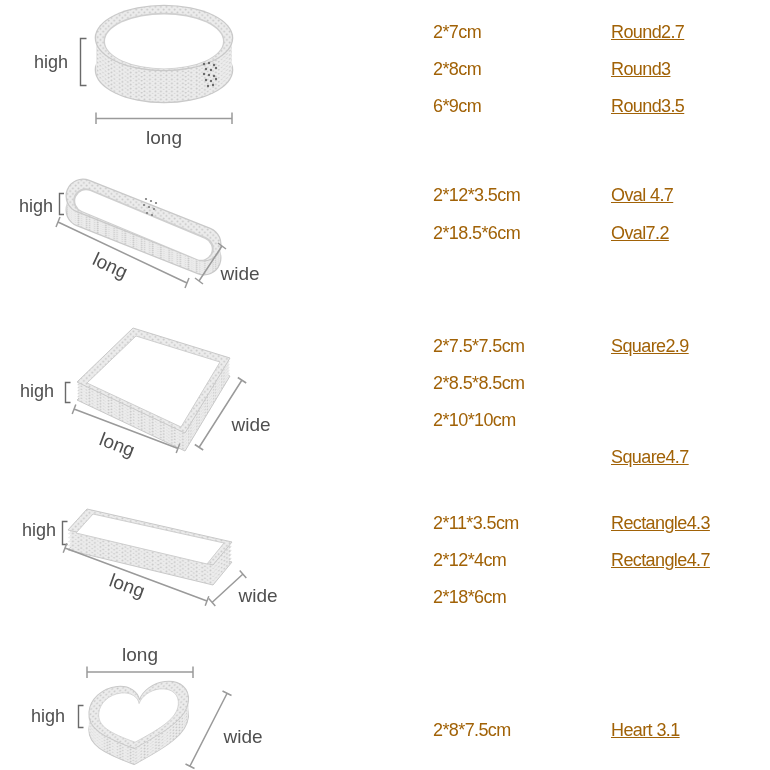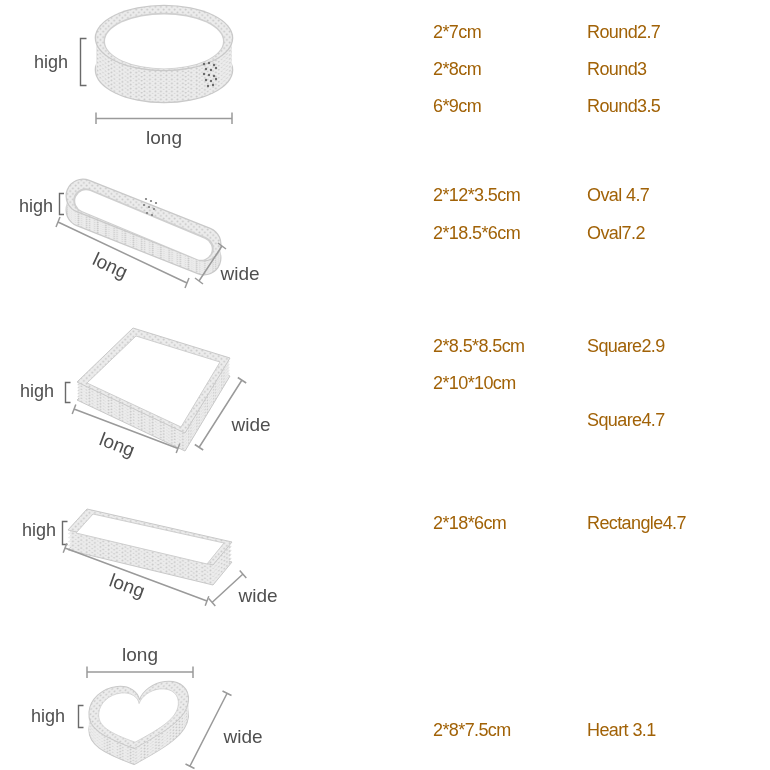--- a/index.html
+++ b/index.html
@@ -3,21 +3,21 @@
 <meta charset="utf-8">
 <style>
   html,body{margin:0;padding:0;background:#fff;}
   .canvas{position:relative;width:770px;height:770px;background:#ffffff;overflow:hidden;
           font-family:"Liberation Sans",sans-serif;}
   svg.figures{position:absolute;left:0;top:0;width:770px;height:770px;}
   svg text{font-family:"Liberation Sans",sans-serif;fill:#4f4f4f;}
   .spec{position:absolute;left:433px;width:337px;color:#a16207;font-size:18px;
         letter-spacing:-0.6px;line-height:37px;white-space:nowrap;}
   .spec .row{position:relative;}
-  .spec .name{position:absolute;left:154px;top:0;}
+  .spec .name{position:absolute;left:178px;top:0;text-decoration:underline;}
   .lh38{line-height:38px;}
 </style>
 </head>
 <body>
 
 <div class="canvas">
 
   <svg class="figures" viewBox="0 0 770 770" aria-hidden="true">
     <defs>
       <pattern id="perf" width="5.5" height="5.5" patternUnits="userSpaceOnUse">
@@ -172,35 +172,41 @@
       <span class="name">Oval 4.7</span>
     </div>
     <div class="row">
       <span class="size">2*18.5*6cm</span>
       <span class="name">Oval7.2</span>
     </div>
   </div>
 
   <div class="spec" style="top:328px">
     <div class="row">
+      <span class="size">2*7.5*7.5cm</span>
       <span class="name">Square2.9</span>
     </div>
     <div class="row">
       <span class="size">2*8.5*8.5cm</span>
     </div>
     <div class="row">
       <span class="size">2*10*10cm</span>
     </div>
     <div class="row">
       <span class="name">Square4.7</span>
     </div>
   </div>
 
   <div class="spec" style="top:505px">
     <div class="row">
+      <span class="size">2*11*3.5cm</span>
+      <span class="name">Rectangle4.3</span>
+    </div>
+    <div class="row">
+      <span class="size">2*12*4cm</span>
       <span class="name">Rectangle4.7</span>
     </div>
     <div class="row">
       <span class="size">2*18*6cm</span>
     </div>
   </div>
 
   <div class="spec" style="top:712px">
     <div class="row">
       <span class="size">2*8*7.5cm</span>

